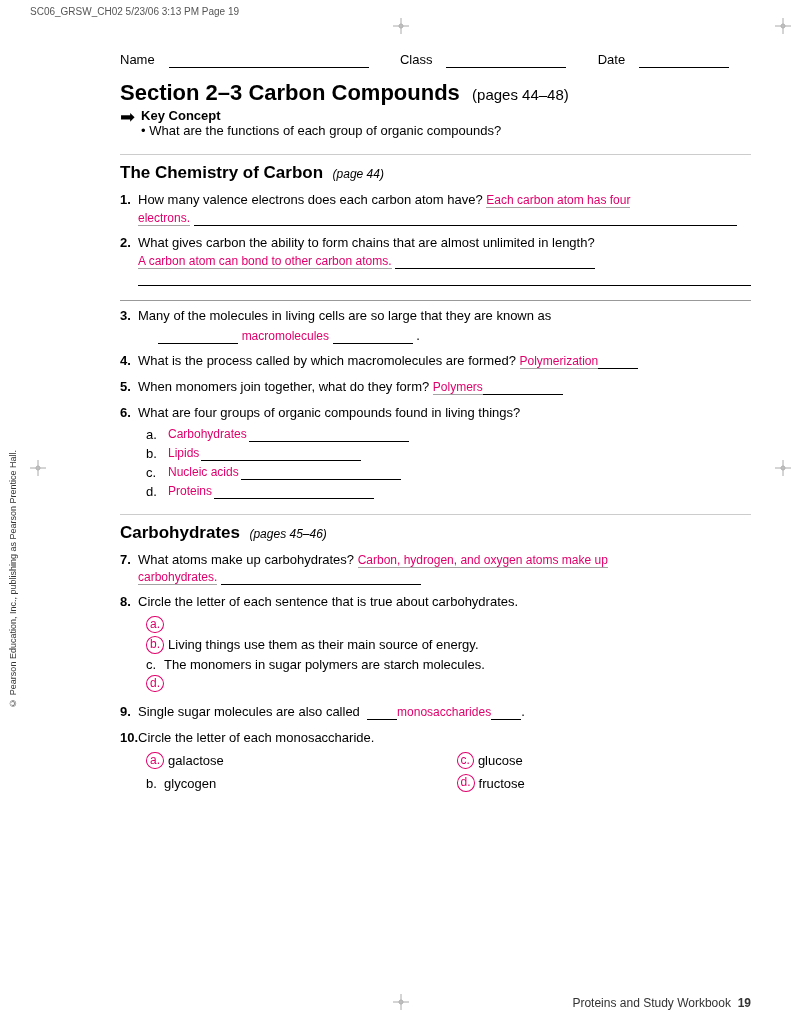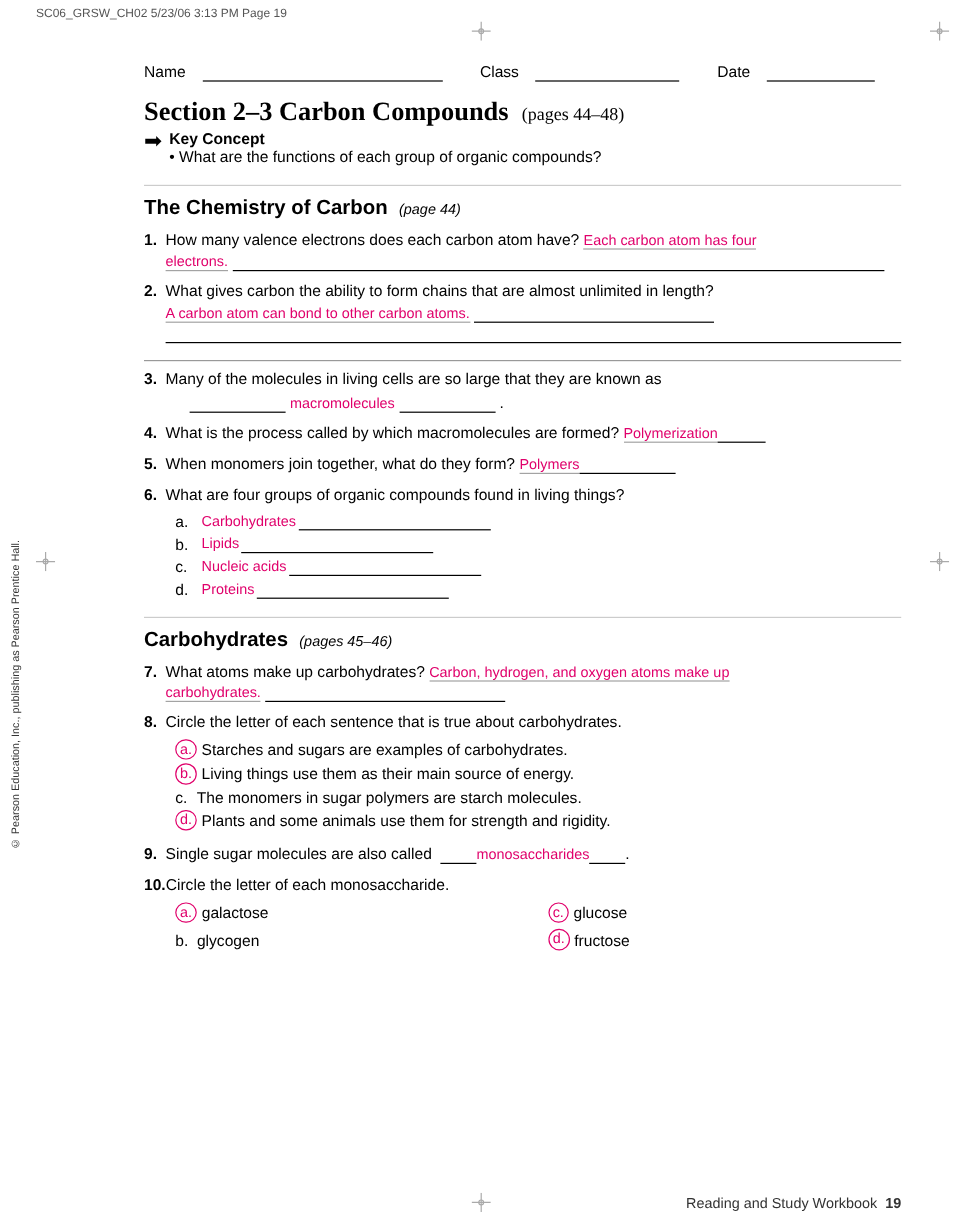--- a/index.html
+++ b/index.html
@@ -63,21 +63,20 @@
       position: absolute;
       top: 80px;
       left: 120px;
       right: 50px;
     }
 
     .section-title {
       font-size: 22px;
       font-weight: bold;
       margin-bottom: 1px;
-      font-family: Liberation Serif, serif;
     }
 
     .section-title .pages-ref {
       font-size: 15px;
       font-weight: normal;
     }
 
     .key-concept-row {
       display: flex;
       align-items: flex-start;
@@ -477,33 +476,31 @@
     </div>
   </div>
 
   <div class="question-item">
     <span class="question-num">8.</span>
     <div class="question-text-block">
       <div class="question-text">Circle the letter of each sentence that is true about carbohydrates.</div>
       <div class="sub-list">
         <div class="choice-item">
           <span class="circled">a.</span>
-          <span>Starches and sugars are examples of carbohydrates.</span>
         </div>
         <div class="choice-item">
           <span class="circled">b.</span>
           <span>Living things use them as their main source of energy.</span>
         </div>
         <div class="choice-item">
           <span class="choice-label">c.</span>
           <span>The monomers in sugar polymers are starch molecules.</span>
         </div>
         <div class="choice-item">
           <span class="circled">d.</span>
-          <span>Plants and some animals use them for strength and rigidity.</span>
         </div>
       </div>
     </div>
   </div>
 
   <div class="question-item">
     <span class="question-num">9.</span>
     <div class="question-text-block">
       <div class="inline-answer-row">
         <span class="question-text">Single sugar molecules are also called &nbsp;</span>
@@ -536,21 +533,21 @@
           <span class="circled">d.</span>
           <span>fructose</span>
         </div>
       </div>
     </div>
   </div>
 
 </div>
 
 <div class="footer">
-  <span>Reading and Study Workbook</span>&nbsp;&nbsp;<span class="footer-page">19</span>
+  <span>Proteins and Study Workbook</span>&nbsp;&nbsp;<span class="footer-page">19</span>
 </div>
 
 <div class="crosshair-bottom">
   <svg class="cross" viewBox="0 0 16 16">
       <line x1="8" y1="0" x2="8" y2="16" stroke="#aaa" stroke-width="1"></line>
       <line x1="0" y1="8" x2="16" y2="8" stroke="#aaa" stroke-width="1"></line>
       <circle cx="8" cy="8" r="2" fill="none" stroke="#aaa" stroke-width="1"></circle>
     </svg>
 </div>
 

